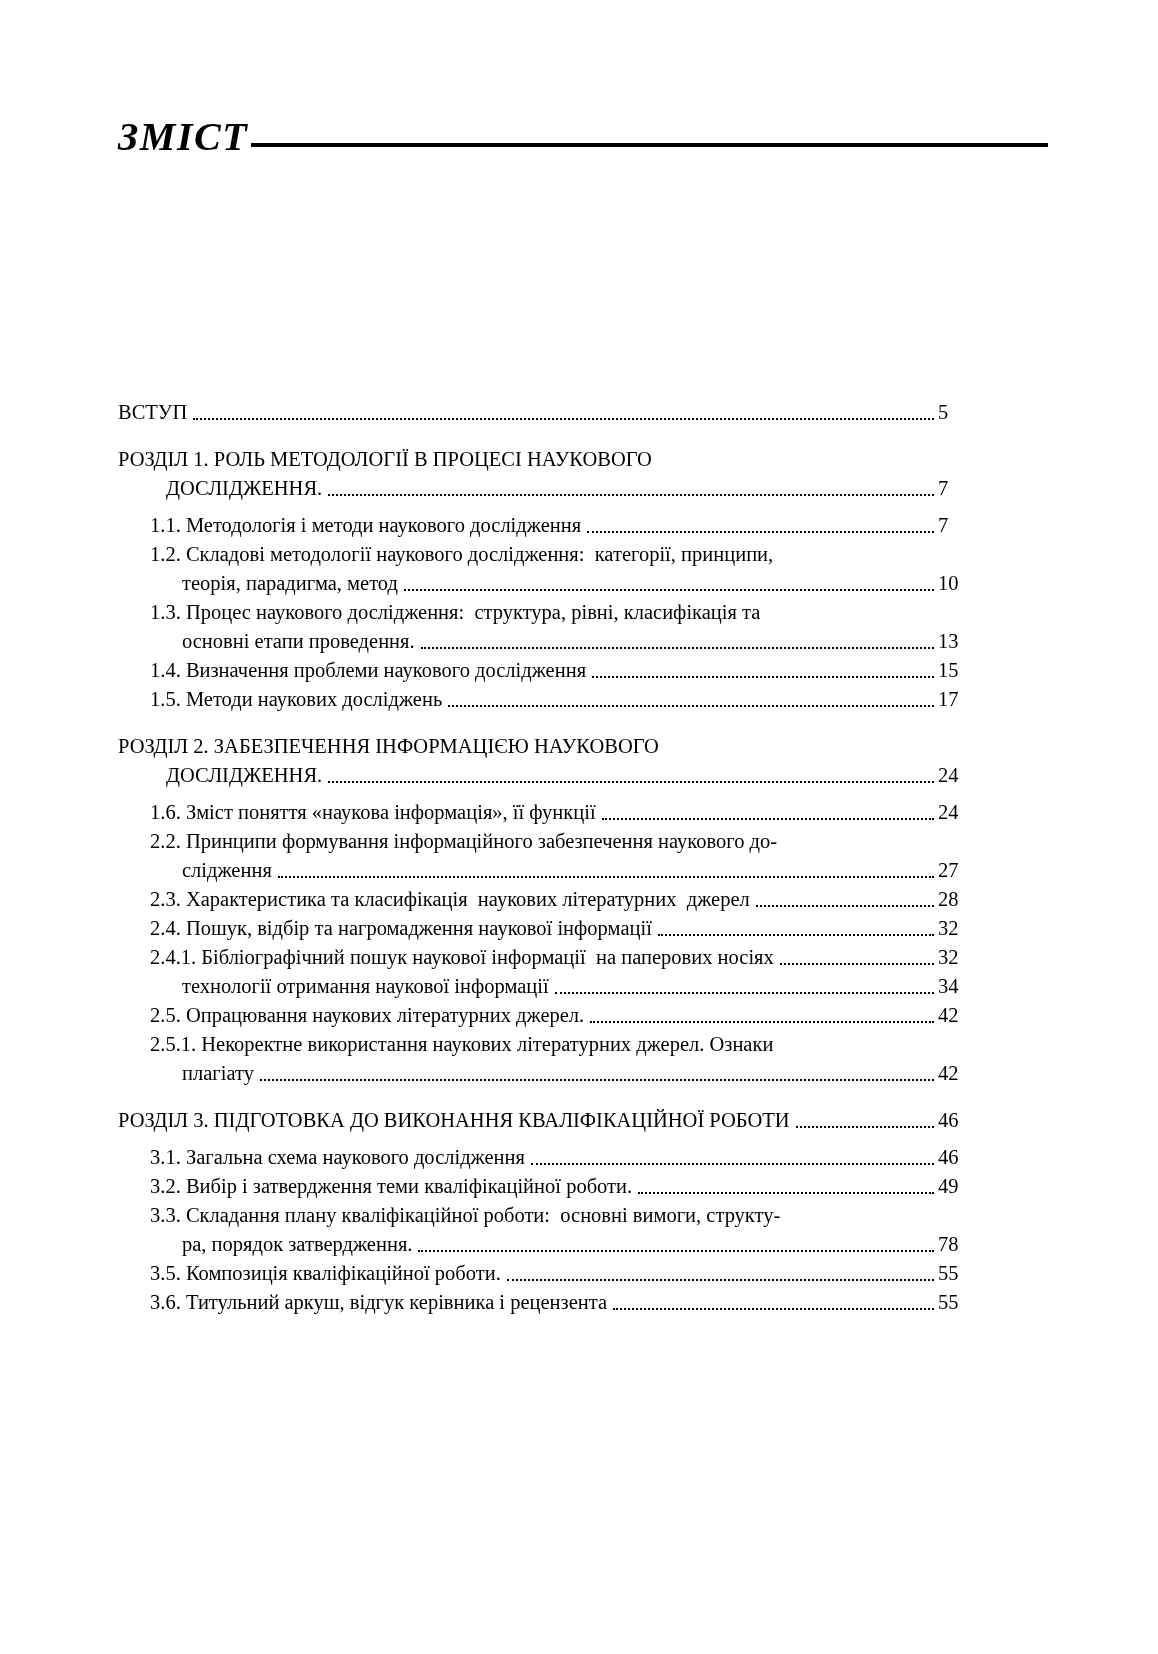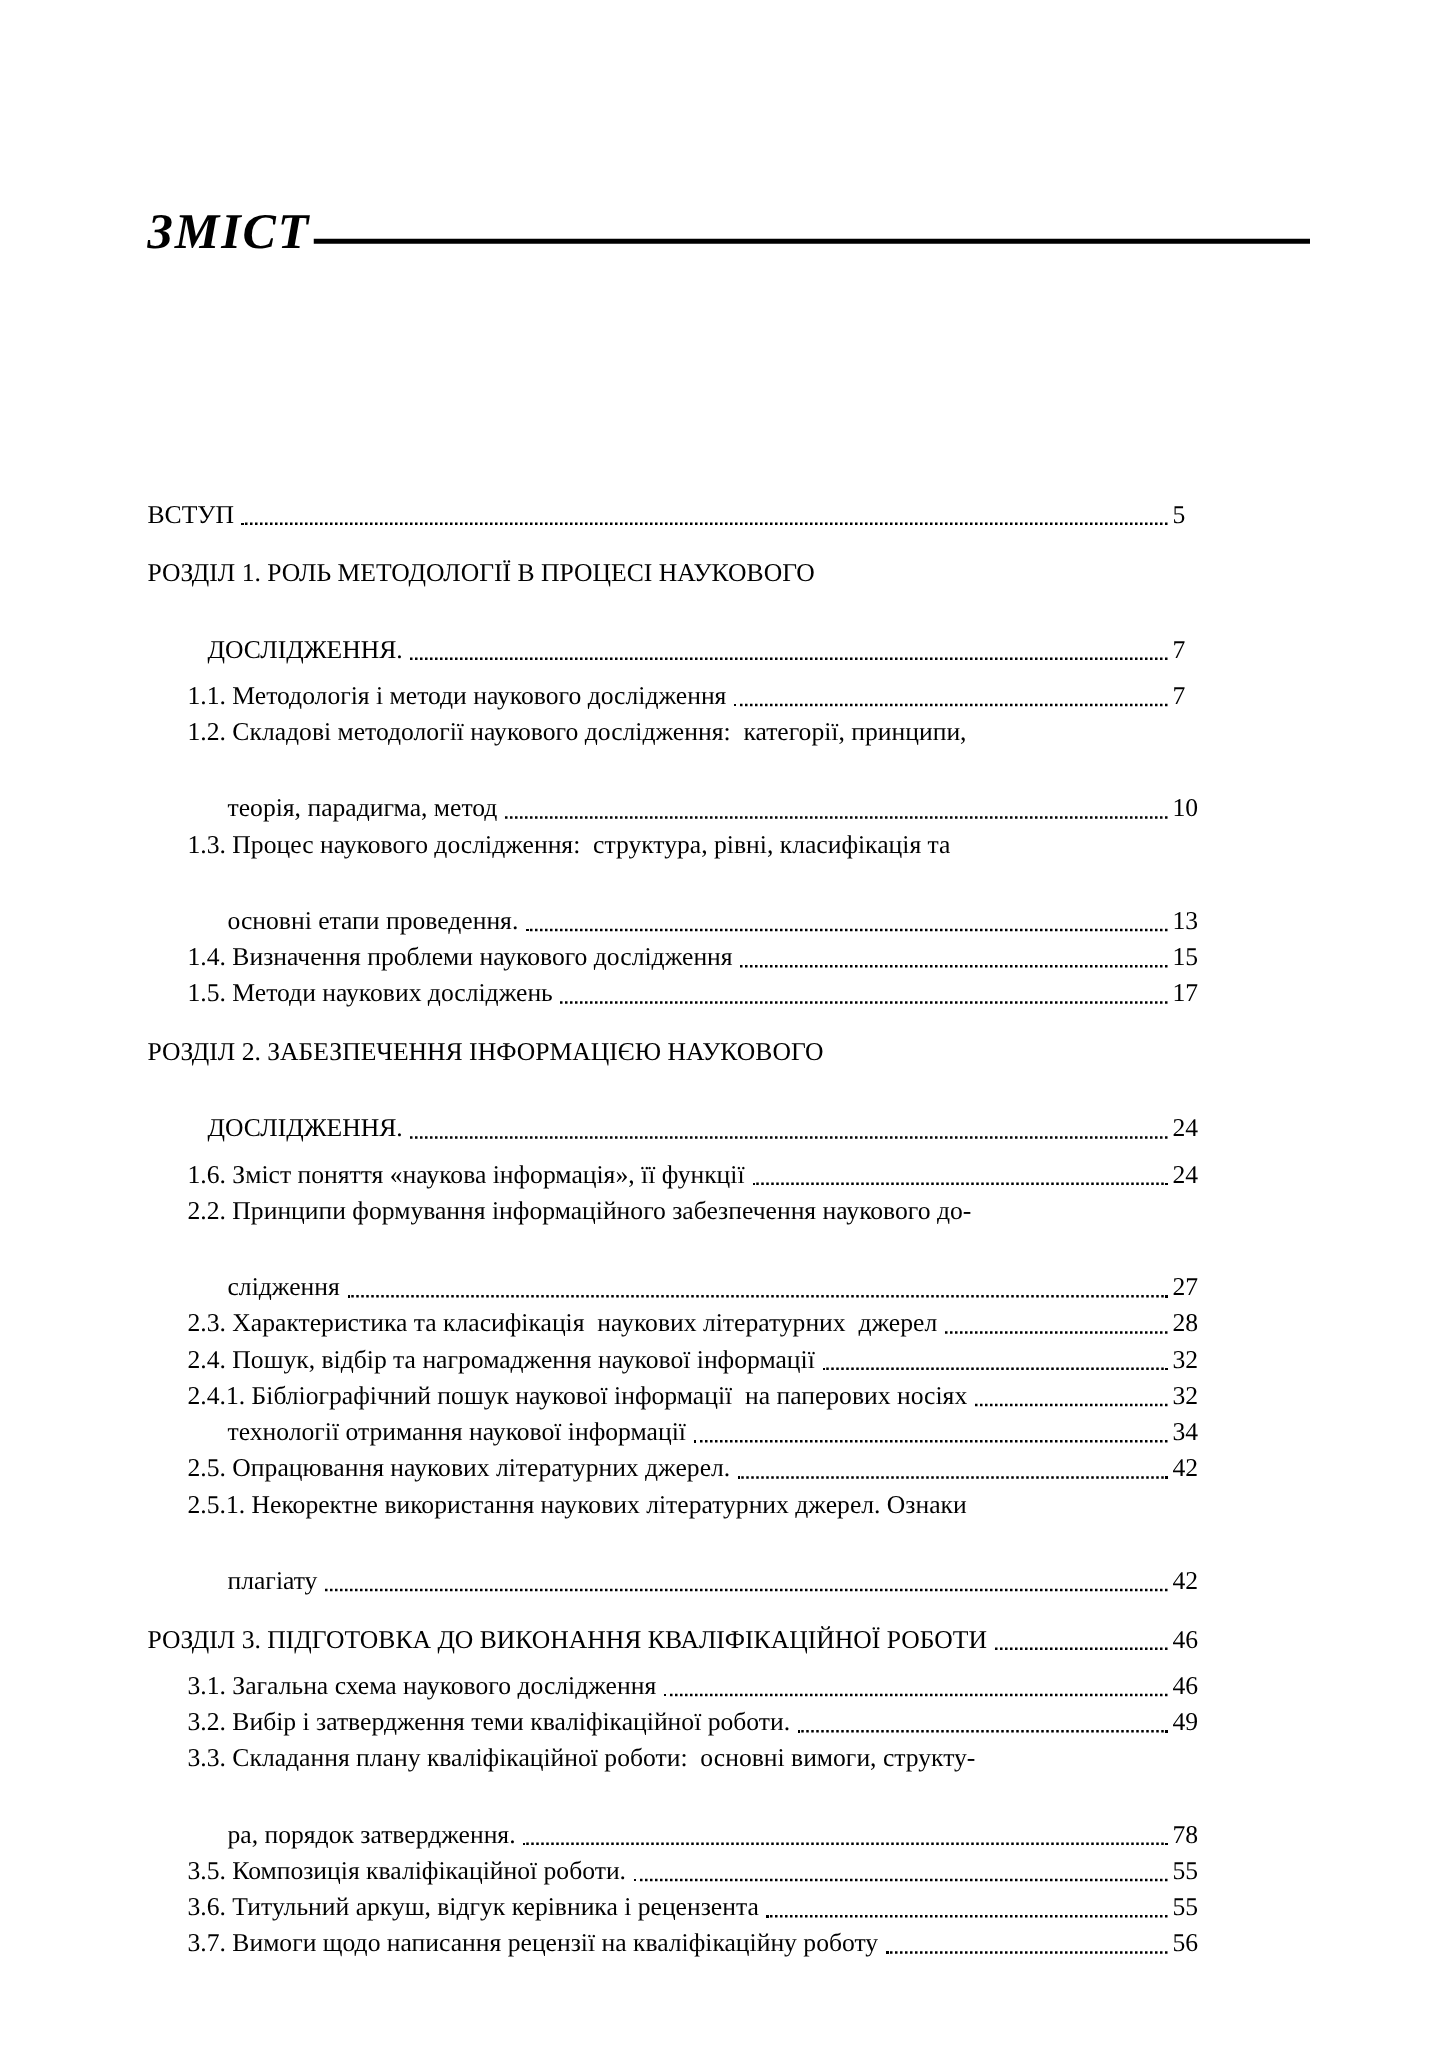--- a/index.html
+++ b/index.html
@@ -25,21 +25,20 @@
 
   
   .toc-header {
     position: absolute;
     left: 118px;
     top: 108px;
     right: 110px;
     height: 62px;
     display: flex;
     align-items: center;
-    margin-top: 48px;
   }
   .toc-title {
     font-family: "Liberation Serif", "DejaVu Serif", serif;
     font-style: italic;
     font-weight: 700;
     font-size: 40px;
     letter-spacing: 1.5px;
     line-height: 1;
     white-space: nowrap;
     padding-right: 2px;
@@ -103,21 +102,20 @@
     width: 42px;
     text-align: left;
     align-self: flex-end;
     font-size: 20.5px;
     line-height: 29px;
   }
 
   
   .entry.wrapped {
     flex-wrap: wrap;
-    gap: 32px;
   }
   .entry.wrapped .entry-text {
     flex: 0 0 100%;
     max-width: 100%;
   }
   .entry.wrapped .lastline-row {
     display: flex;
     width: 100%;
     align-items: flex-end;
   }
@@ -268,20 +266,15 @@
       <div class="entry sub">
         <span class="entry-text">3.5. Композиція кваліфікаційної роботи.</span>
         <span class="entry-leader"></span>
         <span class="entry-page">55</span>
       </div>
       <div class="entry sub">
         <span class="entry-text">3.6. Титульний аркуш, відгук керівника і рецензента</span>
         <span class="entry-leader"></span>
         <span class="entry-page">55</span>
       </div>
-      <div class="entry sub">
-        <span class="entry-text">3.7. Вимоги щодо написання рецензії на кваліфікаційну роботу</span>
-        <span class="entry-leader"></span>
-        <span class="entry-page">56</span>
-      </div>
     </div>
 
 </div>
 
 </body></html>

